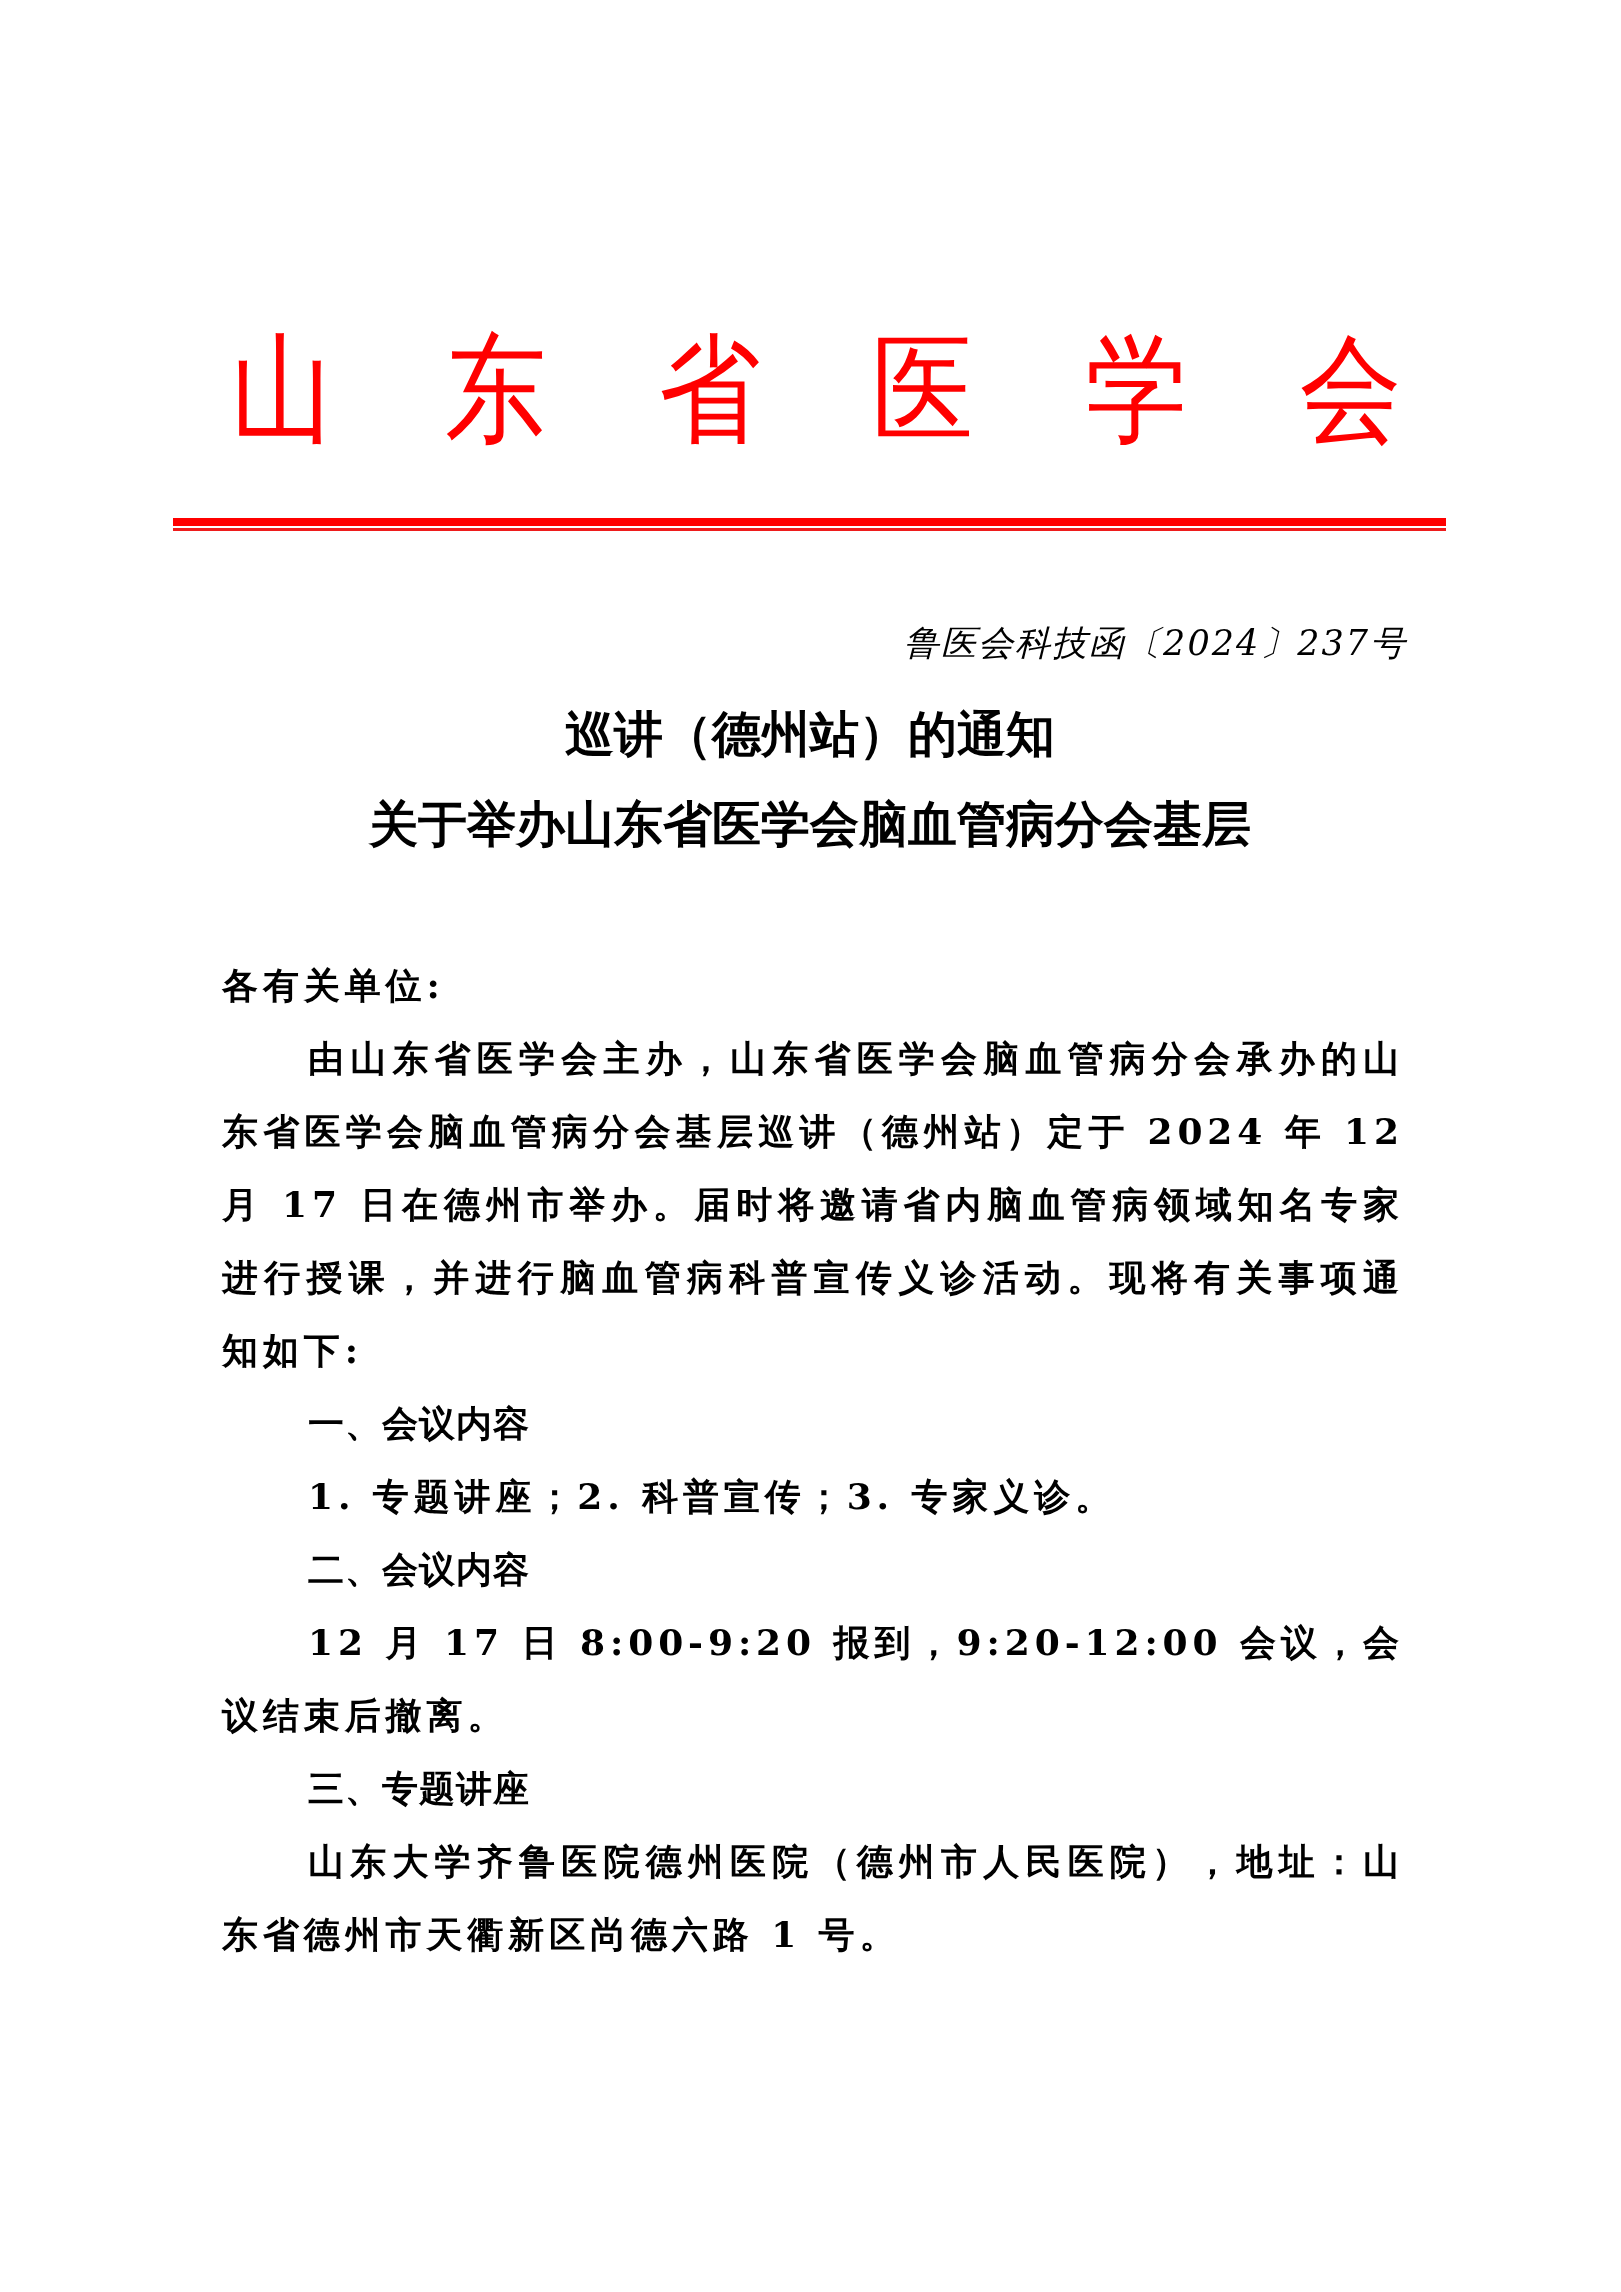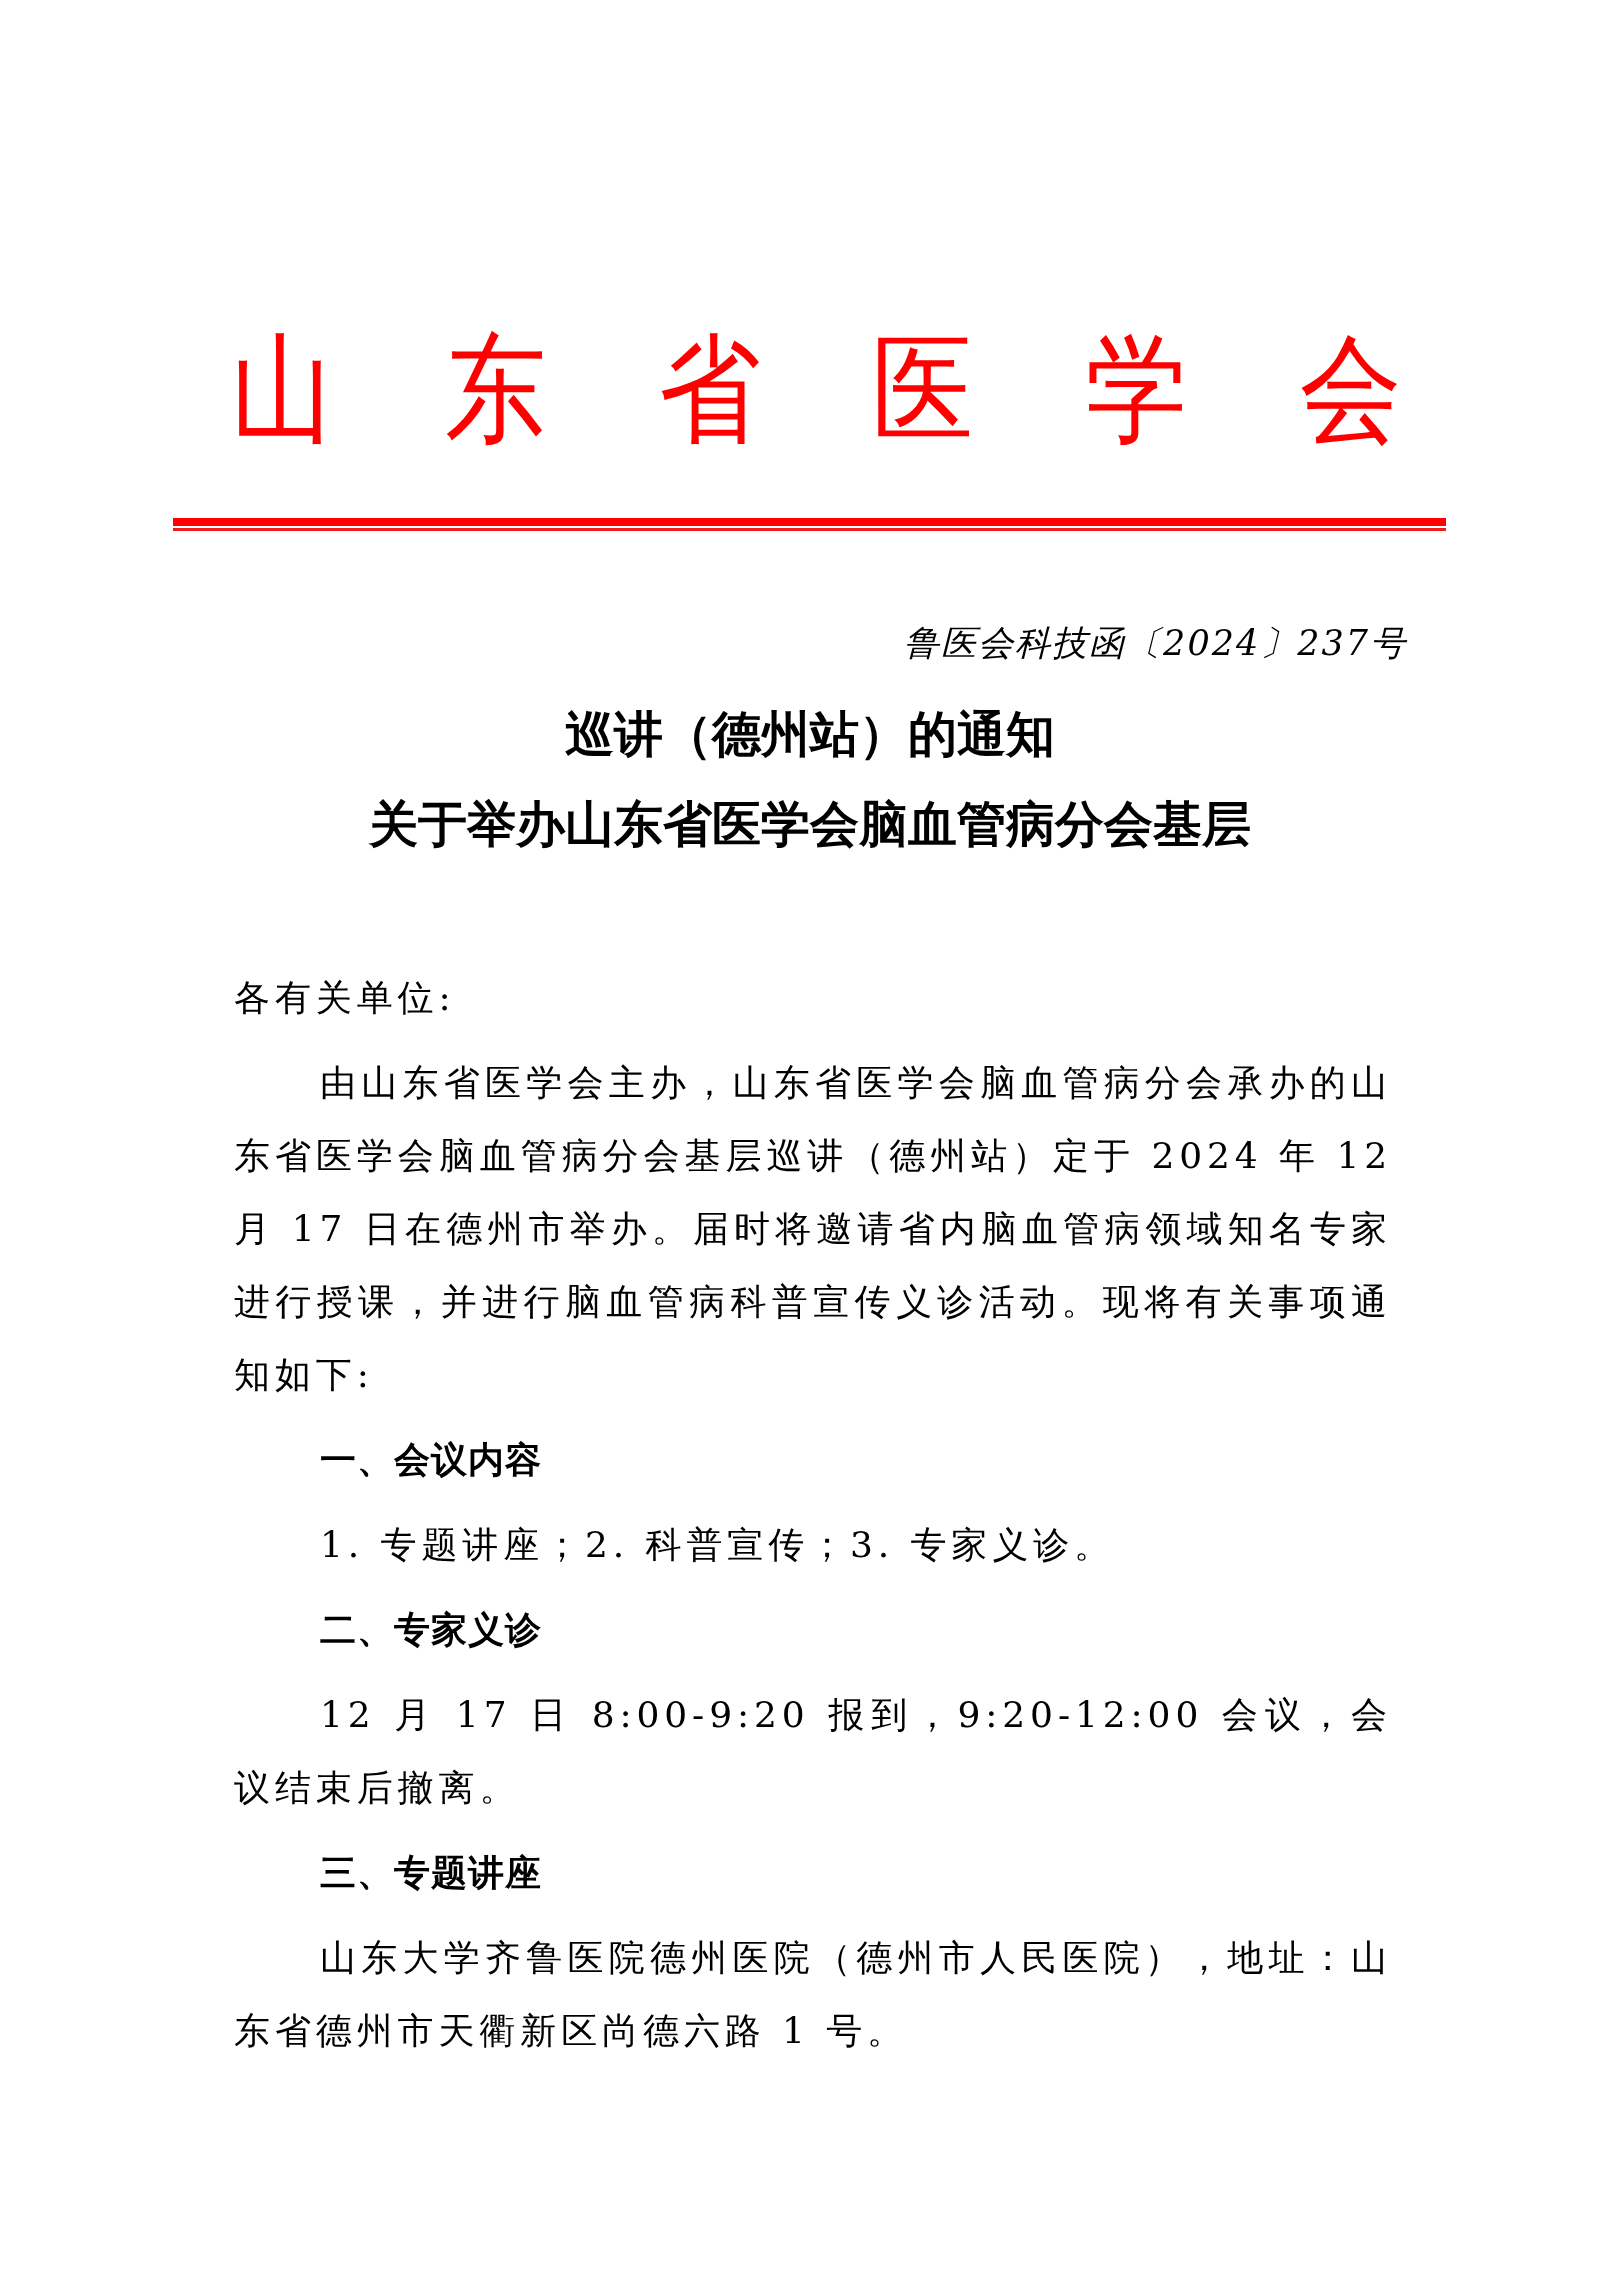--- a/index.html
+++ b/index.html
@@ -31,21 +31,21 @@
     font-family: "DejaVu Sans", "Liberation Sans", sans-serif;
     font-weight: bold; font-size: 49px; line-height: 90px;
     top: 690px;
   }
   .doc-title div { white-space: nowrap; }
 
   .body-text {
     position: absolute; left: 222px; width: 1182px; top: 949px;
     font-size: 36px; line-height: 73px; letter-spacing: 4.9px;
   }
-  .body-text p { margin: 12px; text-align: justify; text-align-last: left; }
+  .body-text p { margin: 0; text-align: justify; text-align-last: left; font-weight: bold; }
   .indent { text-indent: 86px; }
   .heading {
     font-family: "DejaVu Sans", "Liberation Sans", sans-serif;
     font-weight: bold; letter-spacing: 1px; text-indent: 86px;
   }
 </style>
 </head>
 <body>
 
 <div class="letterhead-title">
@@ -67,19 +67,19 @@
   <div>关于举办山东省医学会脑血管病分会基层</div>
 </div>
 
 <div class="body-text">
   <p>各有关单位:</p>
   <p class="indent">由山东省医学会主办，山东省医学会脑血管病分会承办的山东省医学会脑血管病分会基层巡讲（德州站）定于 2024 年 12 月 17 日在德州市举办。届时将邀请省内脑血管病领域知名专家进行授课，并进行脑血管病科普宣传义诊活动。现将有关事项通知如下:</p>
 
   <p class="heading">一、会议内容</p>
   <p class="indent">1. 专题讲座；2. 科普宣传；3. 专家义诊。</p>
 
-  <p class="heading">二、专家义诊</p>
+  <p class="heading">二、会议内容</p>
   <p class="indent">12 月 17 日 8:00-9:20 报到，9:20-12:00 会议，会议结束后撤离。</p>
 
   <p class="heading">三、专题讲座</p>
   <p class="indent">山东大学齐鲁医院德州医院（德州市人民医院），地址：山东省德州市天衢新区尚德六路 1 号。</p>
 </div>
 
 
 </body></html>

